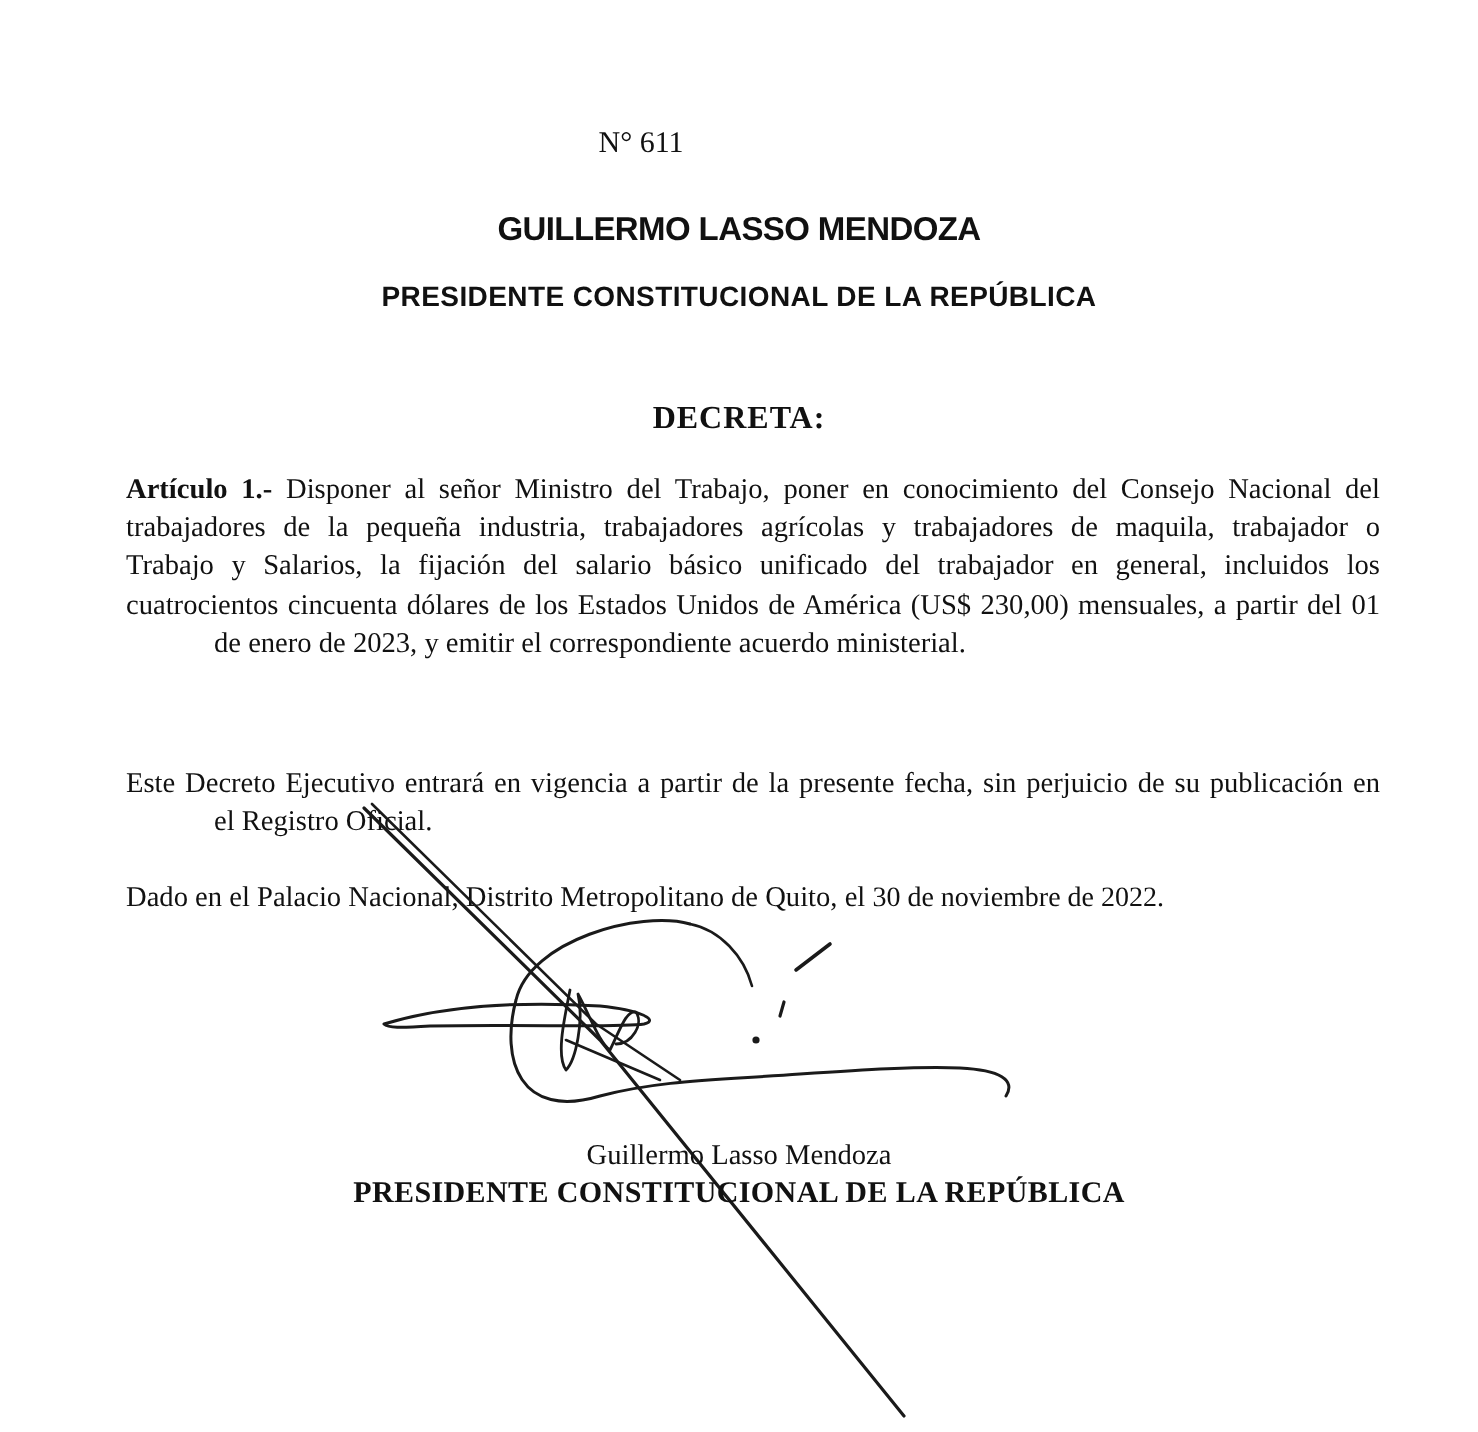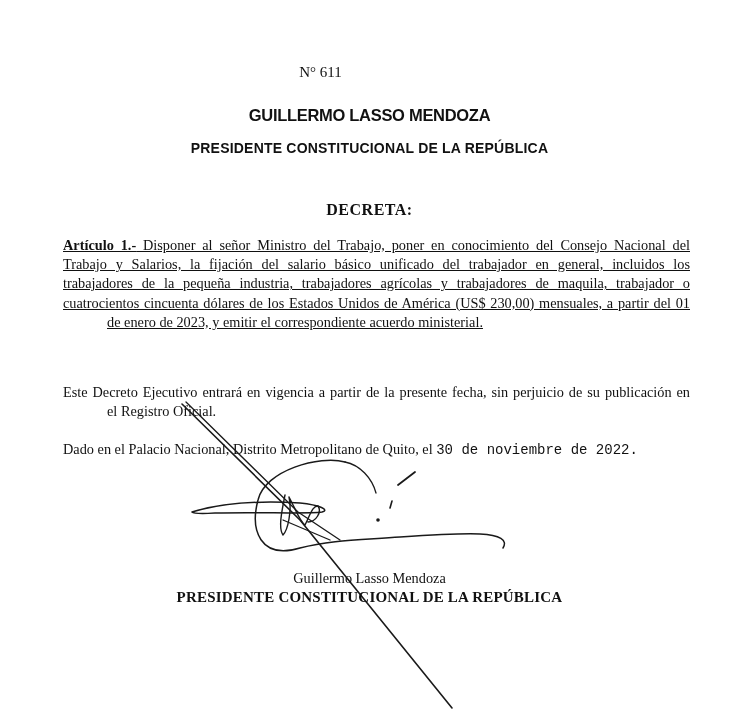--- a/index.html
+++ b/index.html
@@ -1,49 +1,49 @@
 <!DOCTYPE html>
 <html><head>
 <meta charset="utf-8">
 <style>
   html, body { margin: 0; padding: 0; background: #ffffff; }
   body { width: 739px; height: 716px; position: relative; overflow: hidden; color: #111; }
   .abs { position: absolute; }
   .serif { font-family: "Liberation Serif", "DejaVu Serif", serif; }
   .sans { font-family: "Liberation Sans", "DejaVu Sans", sans-serif; }
-  .mono { font-family: Liberation Mono, monospace; text-align: center; }
+  .mono { font-family: Liberation Serif, serif; text-align: center; }
   #decree-number { left: 0; width: 641px; top: 64px; text-align: center; font-size: 15px; }
   #author-name { left: 0; width: 739px; top: 106px; text-align: center; font-size: 16.5px; font-weight: bold; letter-spacing: -0.3px; }
   #author-title { left: 0; width: 739px; top: 140px; text-align: center; font-size: 14px; font-weight: bold; letter-spacing: 0.2px; }
   #decreta { left: 0; width: 739px; top: 201px; text-align: center; font-size: 16px; font-weight: bold; letter-spacing: 0.5px; }
   .para { left: 63px; width: 627px; font-size: 14.3px; line-height: 19.2px; text-align: justify; }
   .para .line { display: block; text-align: justify; text-align-last: justify; white-space: nowrap; }
   .para .line.last { text-align-last: left; margin-left: 44px; }
-  #article-1 { top: 236px; text-decoration: underline; }
+  #article-1 { top: 236px; }
   #article-1 b { font-weight: bold; }
   #vigencia { top: 383px; }
   #dado { top: 441px; left: 63px; font-size: 14.3px; white-space: nowrap; }
   #dado .date { font-size: 14px; }
   #sig-name { left: 0; width: 739px; top: 570px; text-align: center; font-size: 14.3px; }
   #sig-title { left: 0; width: 739px; top: 589px; text-align: center; font-size: 15px; font-weight: bold; letter-spacing: 0.2px; }
   svg#signature { position: absolute; left: 0; top: 0; pointer-events: none; }
 </style>
 </head>
 <body>
 
 <div id="decree-number" class="abs serif">N° 611</div>
 <div id="author-name" class="abs sans">GUILLERMO LASSO MENDOZA</div>
 <div id="author-title" class="abs sans">PRESIDENTE CONSTITUCIONAL DE LA REPÚBLICA</div>
 
 <div id="decreta" class="abs serif">DECRETA:</div>
 
 <div id="article-1" class="abs para serif">
   <span class="line"><b>Artículo 1.-</b><span> Disponer al señor Ministro del Trabajo, poner en conocimiento del Consejo Nacional del</span></span>
+  <span class="line">trabajadores de la pequeña industria, trabajadores agrícolas y trabajadores de maquila, trabajador o</span>
   <span class="line">Trabajo y Salarios, la fijación del salario básico unificado del trabajador en general, incluidos los</span>
-  <span class="line">trabajadores de la pequeña industria, trabajadores agrícolas y trabajadores de maquila, trabajador o</span>
   <span class="line">cuatrocientos cincuenta dólares de los Estados Unidos de América (US$ 230,00) mensuales, a partir del 01</span>
   <span class="line last">de enero de 2023, y emitir el correspondiente acuerdo ministerial.</span>
 </div>
 
 <div id="vigencia" class="abs para serif">
   <span class="line">Este Decreto Ejecutivo entrará en vigencia a partir de la presente fecha, sin perjuicio de su publicación en</span>
   <span class="line last">el Registro Oficial.</span>
 </div>
 
 <div id="dado" class="abs serif"><span>Dado en el Palacio Nacional, Distrito Metropolitano de Quito, el </span><span class="date mono">30 de noviembre de 2022.</span></div>

